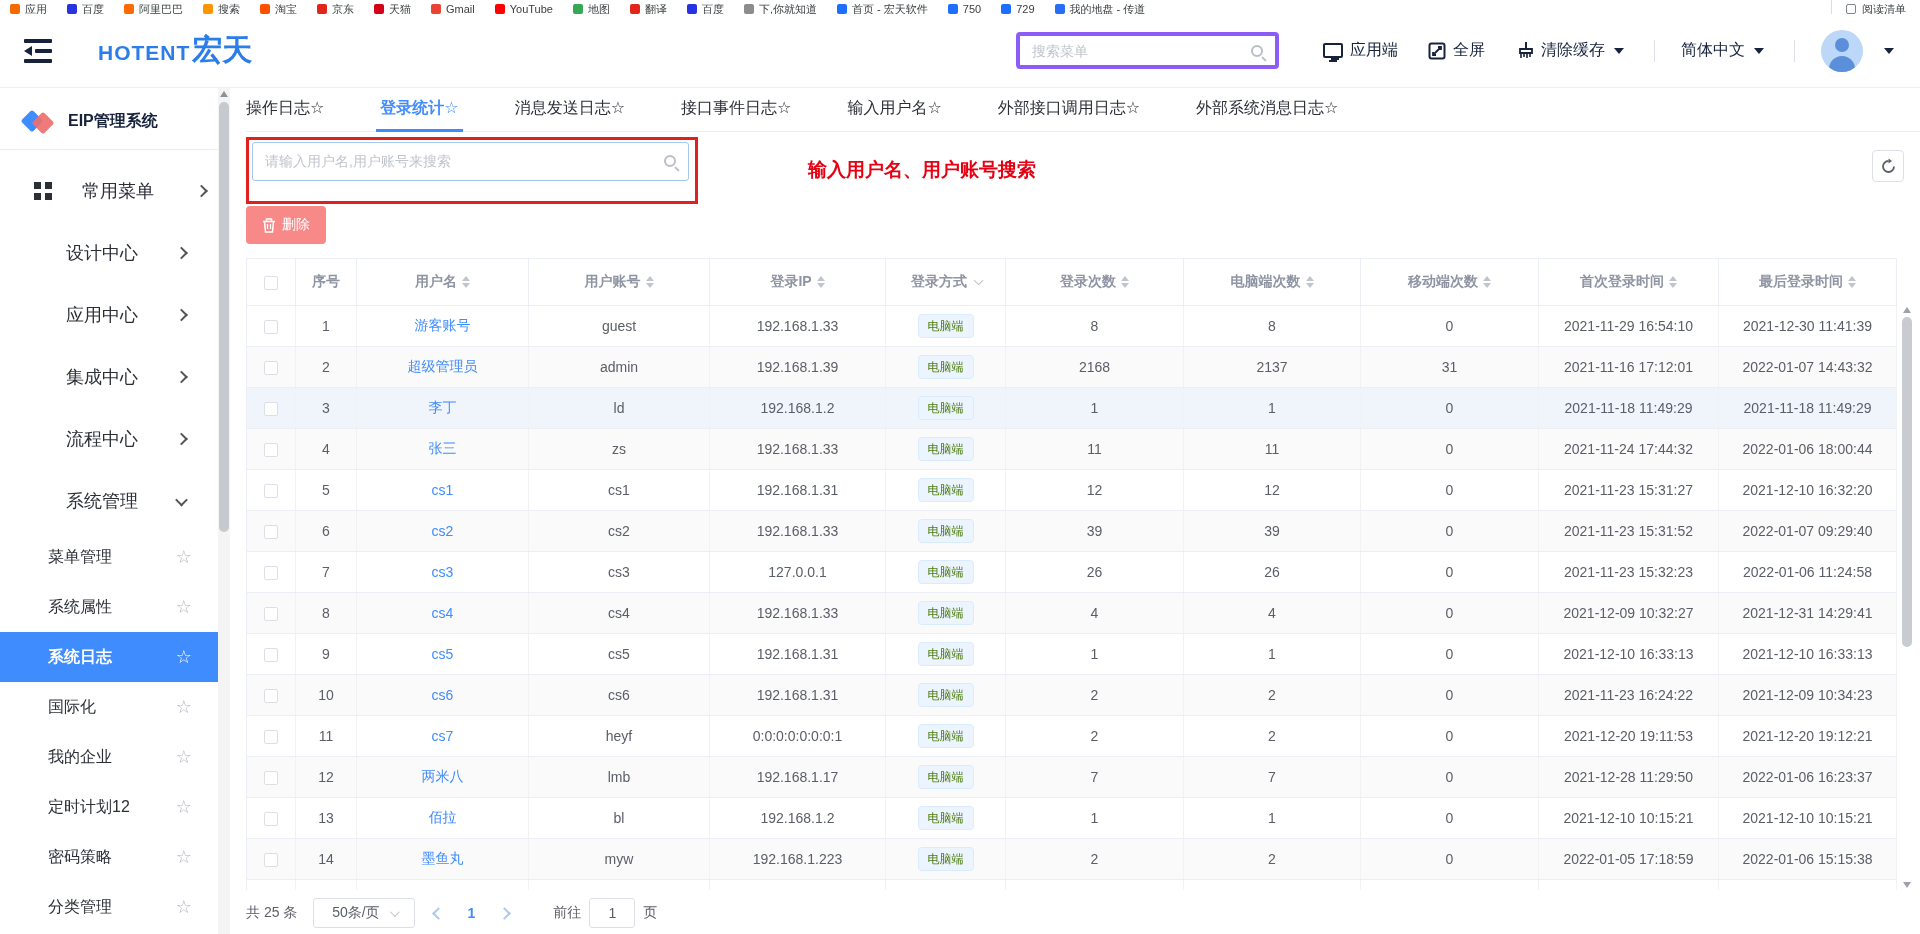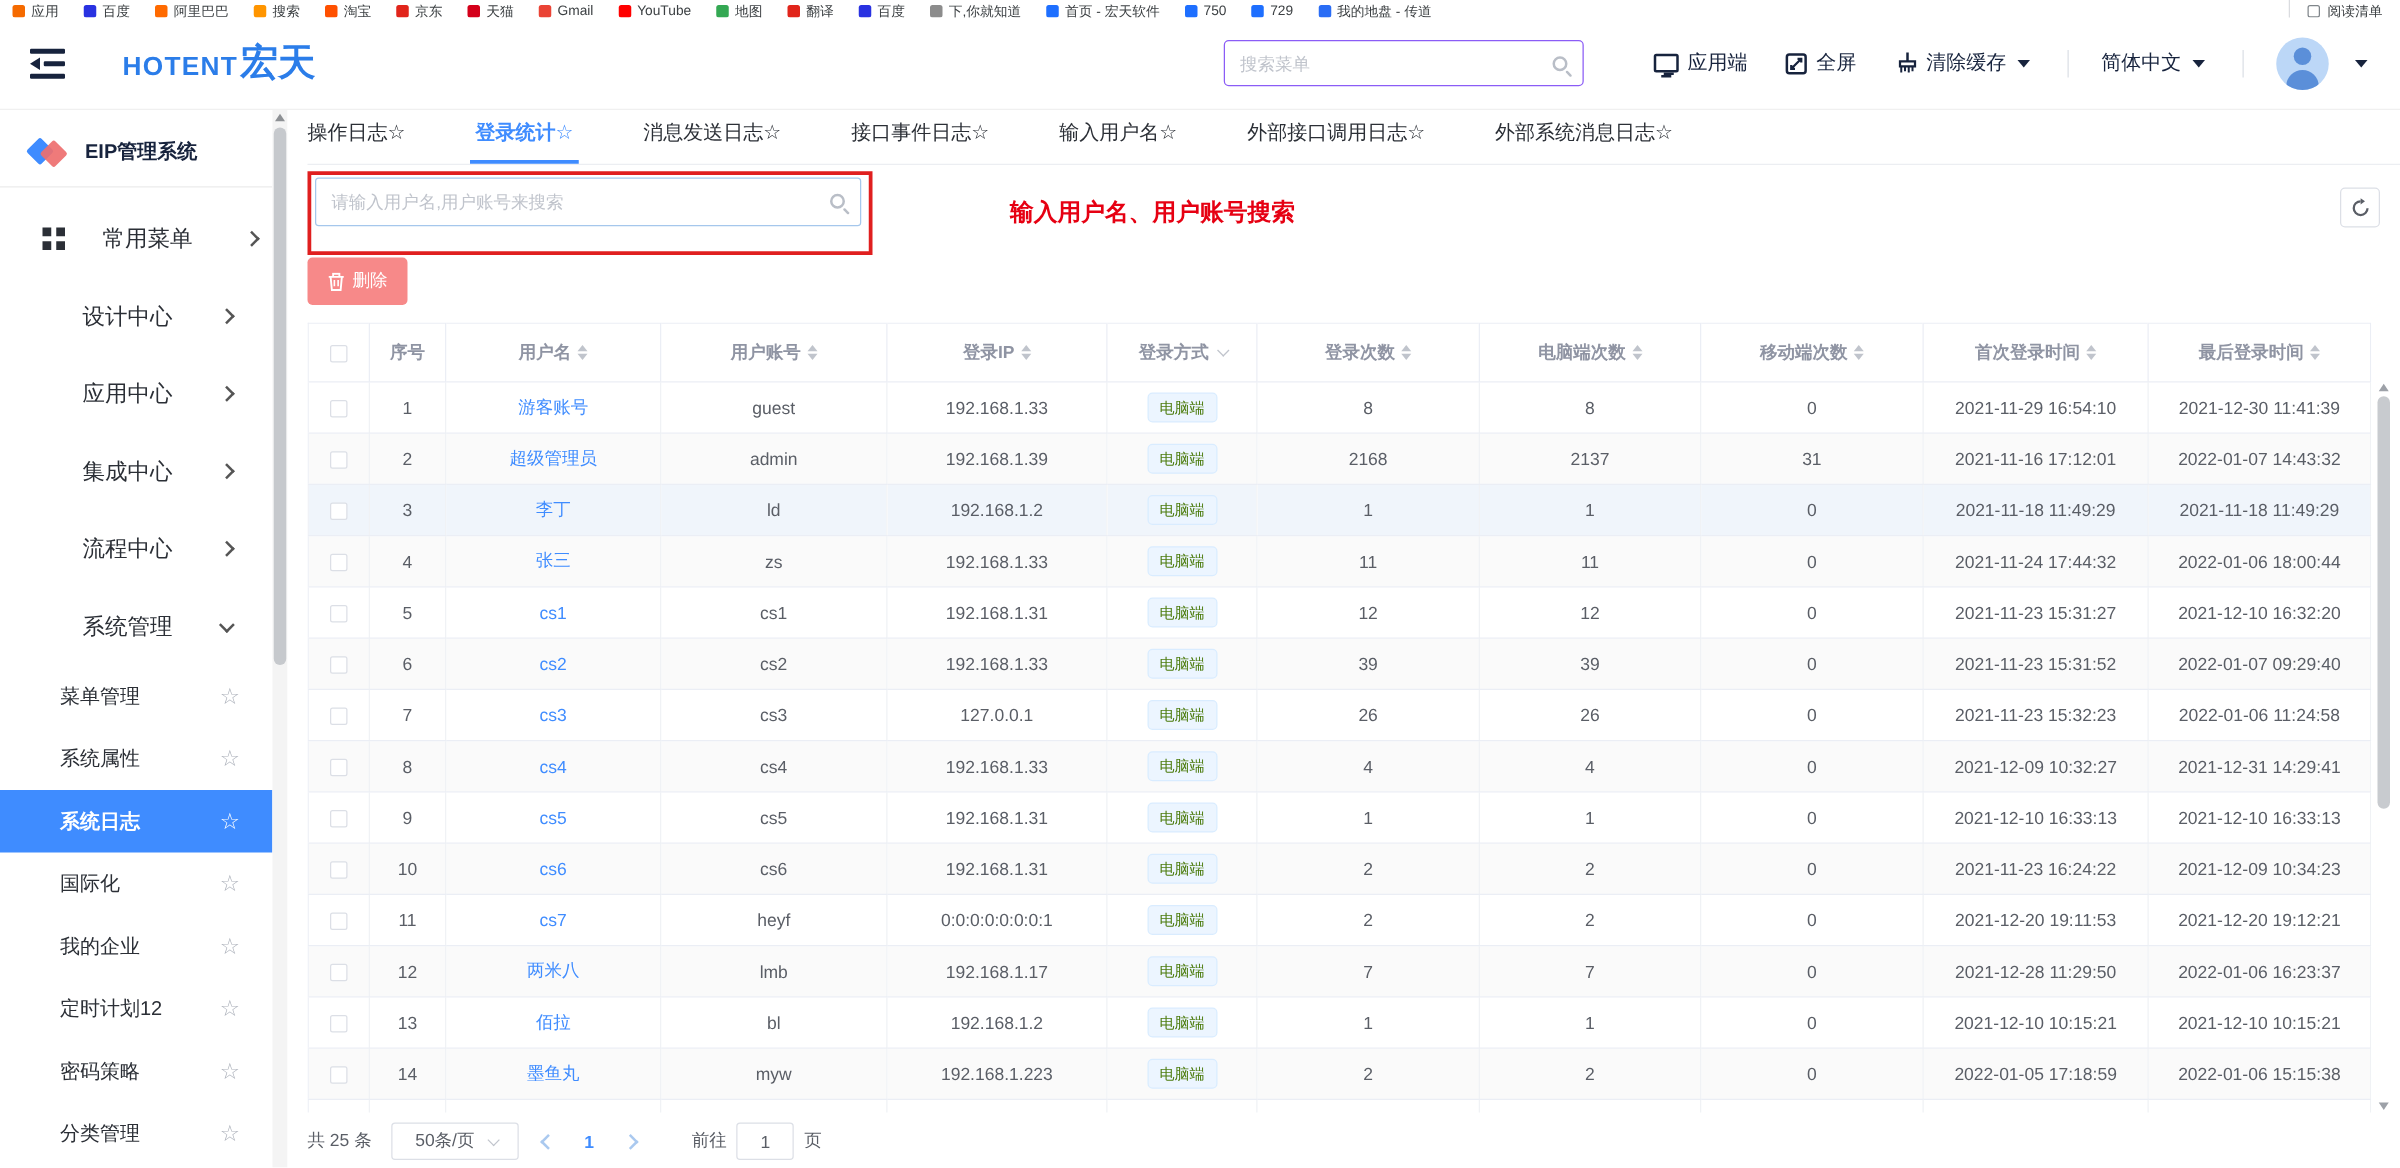--- a/index.html
+++ b/index.html
@@ -20,22 +20,22 @@
   .hamburger { width:30px; height:26px; position:relative; cursor:pointer; margin-left:6px; }
   .hamburger .bar { position:absolute; left:0; height:4px; width:28px; background:#17233d; border-radius:1px; }
   .hamburger .b1 { top:1px; } .hamburger .b3 { bottom:1px; }
   .hamburger .b2 { top:11px; width:17px; left:11px; }
   .hamburger .arrow-left { position:absolute; top:8px; left:0; width:0; height:0;
     border-top:5px solid transparent; border-bottom:5px solid transparent; border-right:8px solid #17233d; }
   .logo { margin-left:44px; display:flex; align-items:baseline; cursor:pointer; }
   .logo .logo-en { font-size:21px; font-weight:800; color:#2b7de9; letter-spacing:1px; }
   .logo .logo-cn { font-size:30px; font-weight:800; color:#2b7de9; margin-left:2px; }
   .header-spacer { flex:1; }
-  .header-search { width:288px; height:37px; border:1px solid #8b5cf6; border-radius:4px;
-    display:flex; align-items:center; padding:0 12px; margin-right:56px; }
+  .header-search { width:263px; height:37px; border:4px solid #8b5cf6; border-radius:4px;
+    display:flex; align-items:center; padding:0 12px; margin-right:44px; }
   .header-search input { border:none; outline:none; flex:1; font-size:14px; color:#606266; font-family:inherit; }
   .header-search input::placeholder { color:#c0c4cc; }
   .mag { width:12px; height:12px; border:2px solid #b9bec7; border-radius:50%; position:relative; flex:none; }
   .mag::after { content:""; position:absolute; width:2px; height:6px; background:#b9bec7;
     transform:rotate(-45deg); left:10px; top:9px; border-radius:1px; }
   .hdr-action { display:flex; align-items:center; gap:7px; font-size:16px; color:#17233d;
     margin-right:30px; cursor:pointer; white-space:nowrap; }
   .caret-down { width:0; height:0; border-left:5px solid transparent; border-right:5px solid transparent;
     border-top:6px solid #17233d; margin-left:2px; }
   .hdr-divider { width:1px; height:22px; background:#dcdfe6; margin:0 26px 0 0; }
@@ -74,21 +74,21 @@
   .menu-sub.active { background:#3f8cff; color:#fff; font-weight:bold; }
   .menu-sub.active .star { color:#fff; }
 
   .side-scrollbar { width:12px; background:#f4f4f4; flex:none; position:relative; }
   .side-scrollbar .up { position:absolute; top:3px; left:2px; width:0; height:0;
     border-left:4px solid transparent; border-right:4px solid transparent; border-bottom:6px solid #8d9094; }
   .side-scrollbar .thumb { position:absolute; top:14px; left:1px; width:10px; height:430px; background:#c6c9cd; border-radius:5px; }
 
   
   .content { flex:1; background:#fff; padding:0 0 0 16px; display:flex; flex-direction:column; position:relative; overflow:hidden; }
-  .tabs-row { height:44px; display:flex; align-items:flex-end; border-bottom:1px solid #eceef2; padding-right:15px; }
+  .tabs-row { height:44px; display:flex; align-items:center; border-bottom:1px solid #eceef2; padding-right:15px; }
   .tab { font-size:16px; color:#2b2f36; margin-right:56px; height:44px; line-height:40px; cursor:pointer; position:relative; white-space:nowrap; }
   .tab.active { color:#3f8cff; font-weight:bold; }
   .tab.active::after { content:""; position:absolute; left:-4px; right:-4px; bottom:0; height:3px; background:#3f8cff; }
 
   .toolbar-row { margin-top:12px; display:flex; align-items:center; position:relative; height:52px; }
   .search-red-box { border:3px solid #e01f1f; padding:2px 6px 20px 3px; display:flex; align-items:center; }
   .content-search { width:437px; height:39px; border:1px solid #a5c7ec; border-radius:3px;
     display:flex; align-items:center; padding:0 12px; background:#fff; }
   .content-search input { border:none; outline:none; flex:1; font-size:14px; color:#606266; font-family:inherit; }
   .content-search input::placeholder { color:#c0c4cc; }

